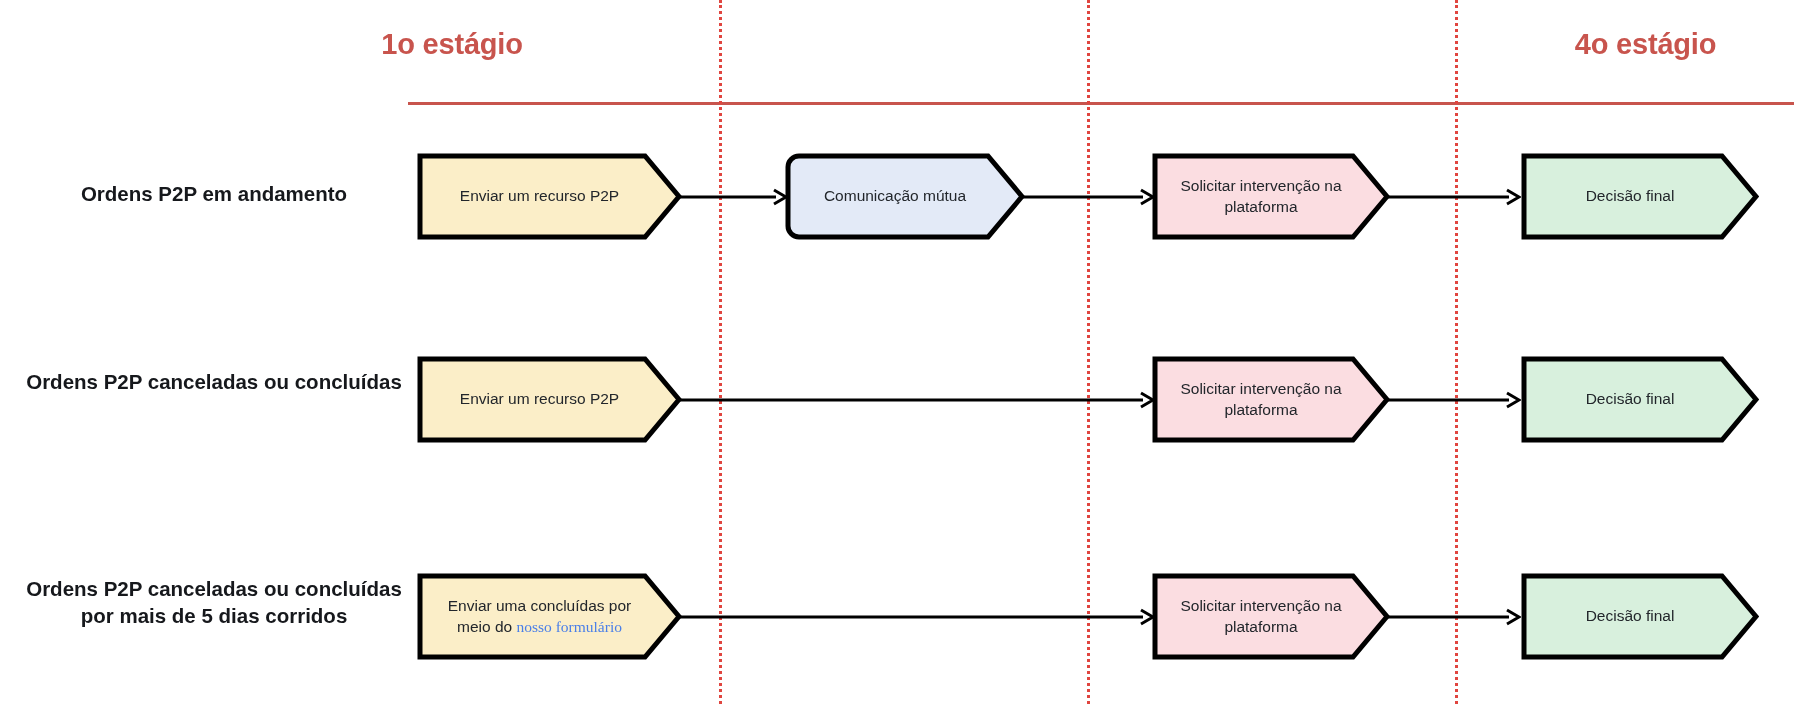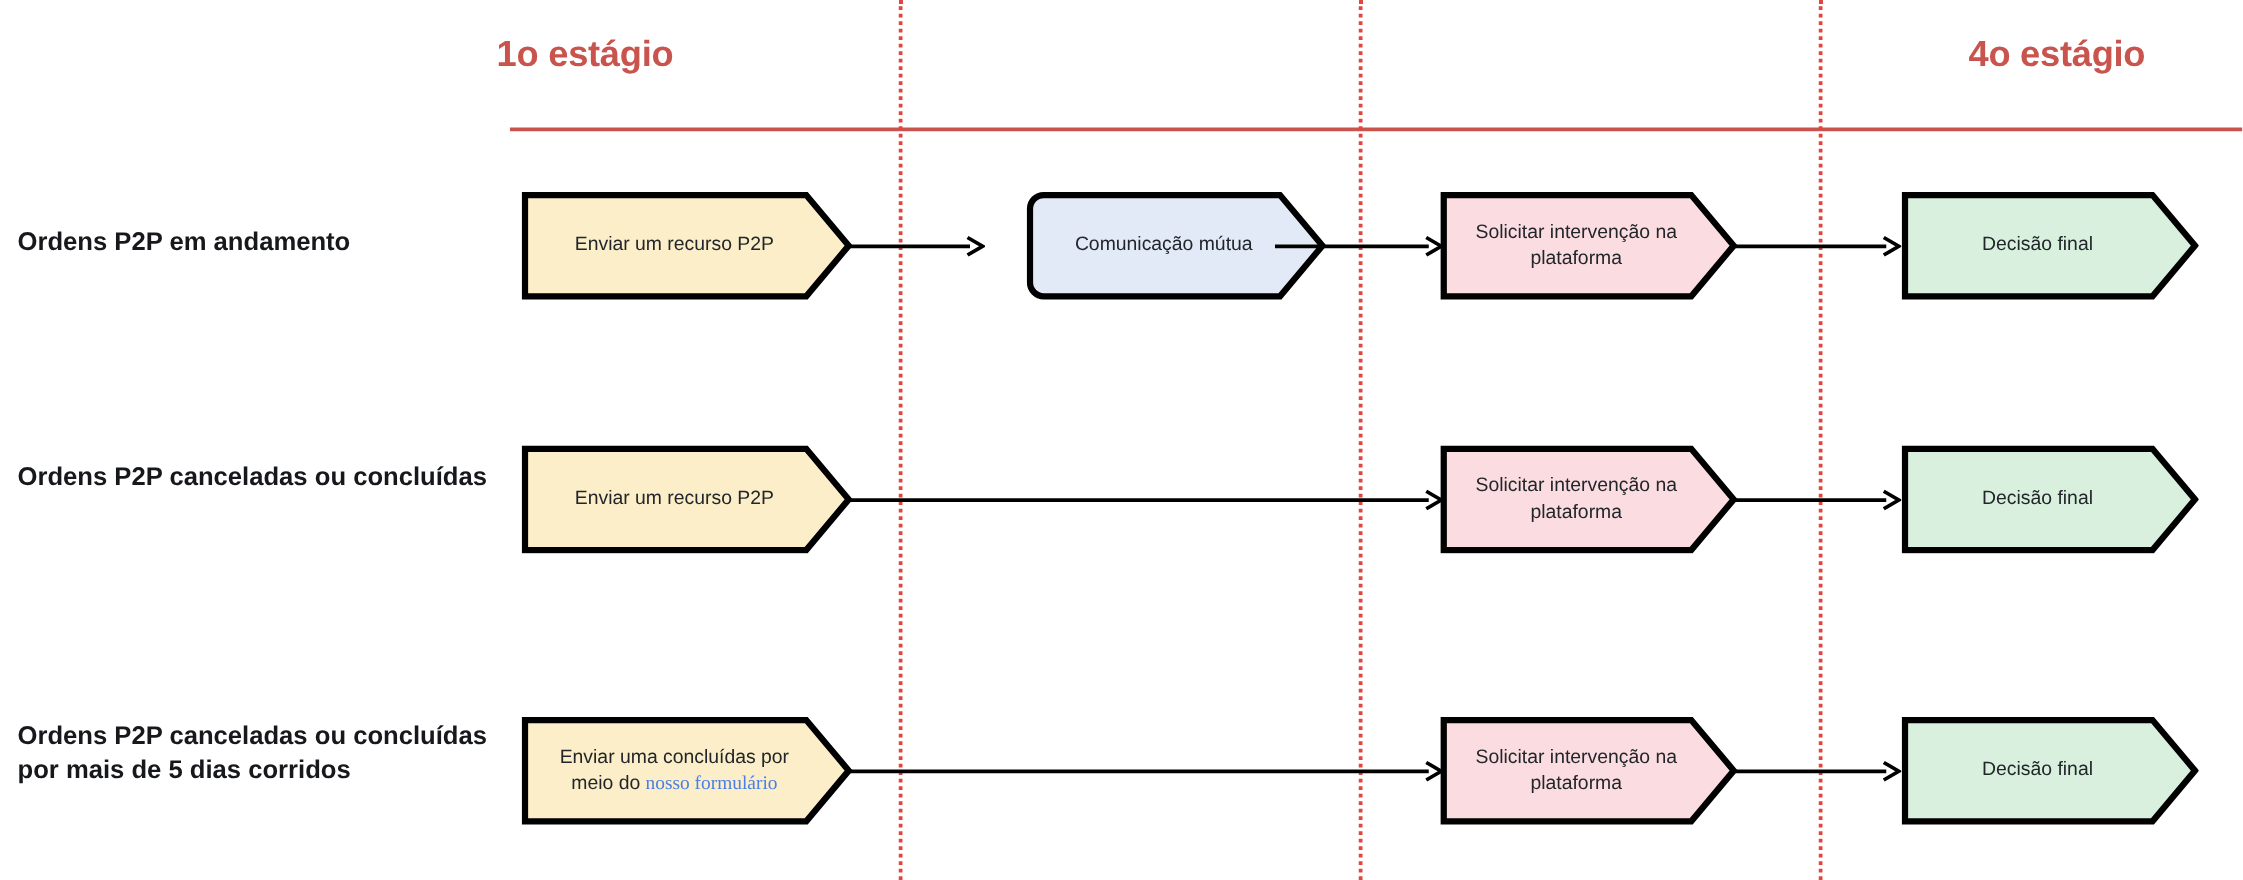--- a/index.html
+++ b/index.html
@@ -48,21 +48,21 @@
     width: 0;
     height: 704px;
     border-left: 3px dotted #e0453f;
   }
 
   
   .row-label {
     position: absolute;
     right: 1380px;
     width: 400px;
-    text-align: left;
+    text-align: center;
     font-size: 20.5px;
     font-weight: bold;
     color: #16181c;
     line-height: 1.33;
   }
 
   
   .chev {
     position: absolute;
     box-sizing: border-box;
@@ -99,21 +99,21 @@
   }
   .connector svg { display: block; }
 
   .clip { display: block; width: 100%; height: 100%; }
 </style>
 </head>
 <body>
 
 <div id="canvas">
 
-  <div class="stage-label" style="left:308px; width:320px;">1o estágio</div>
+  <div class="stage-label" style="left:292px; width:320px;">1o estágio</div>
   <div class="stage-label" style="left:1497px; width:297px;">4o estágio</div>
 
   <div class="header-rule"></div>
 
   <div class="v-divider" style="left:719px;"></div>
   <div class="v-divider" style="left:1087px;"></div>
   <div class="v-divider" style="left:1455px;"></div>
 
   <div class="row-label" style="top:180px;">Ordens P2P em andamento</div>
 
@@ -126,21 +126,21 @@
     <span class="chev-txt">Enviar um recurso P2P</span>
   </div>
 
   <div class="connector" style="left:678px; top:186px; width:110px;">
     <svg class="clip" viewBox="0 0 110 22" preserveAspectRatio="none">
       <line x1="0" y1="11" x2="98" y2="11" stroke="#000" stroke-width="3"></line>
       <path d="M96,4 L108,11 L96,18" fill="none" stroke="#000" stroke-width="3"></path>
     </svg>
   </div>
 
-  <div class="chev" style="left:785px; top:153px; width:240px; height:87px;margin-left:36px;">
+  <div class="chev" style="left:785px; top:153px; width:240px; height:87px;">
     <div class="chev-bg">
       <svg class="clip" viewBox="0 0 240 87" preserveAspectRatio="none">
         <path d="M14,3 H203 L237,43.5 L203,84 H14 A11,11 0 0 1 3,73 V14 A11,11 0 0 1 14,3 Z" fill="#e3eaf7" stroke="#000000" stroke-width="5" stroke-linejoin="miter"></path>
       </svg>
     </div>
     <span class="chev-txt">Comunicação mútua</span>
   </div>
 
   <div class="connector" style="left:1020px; top:186px; width:135px;">
     <svg class="clip" viewBox="0 0 135 22" preserveAspectRatio="none">

